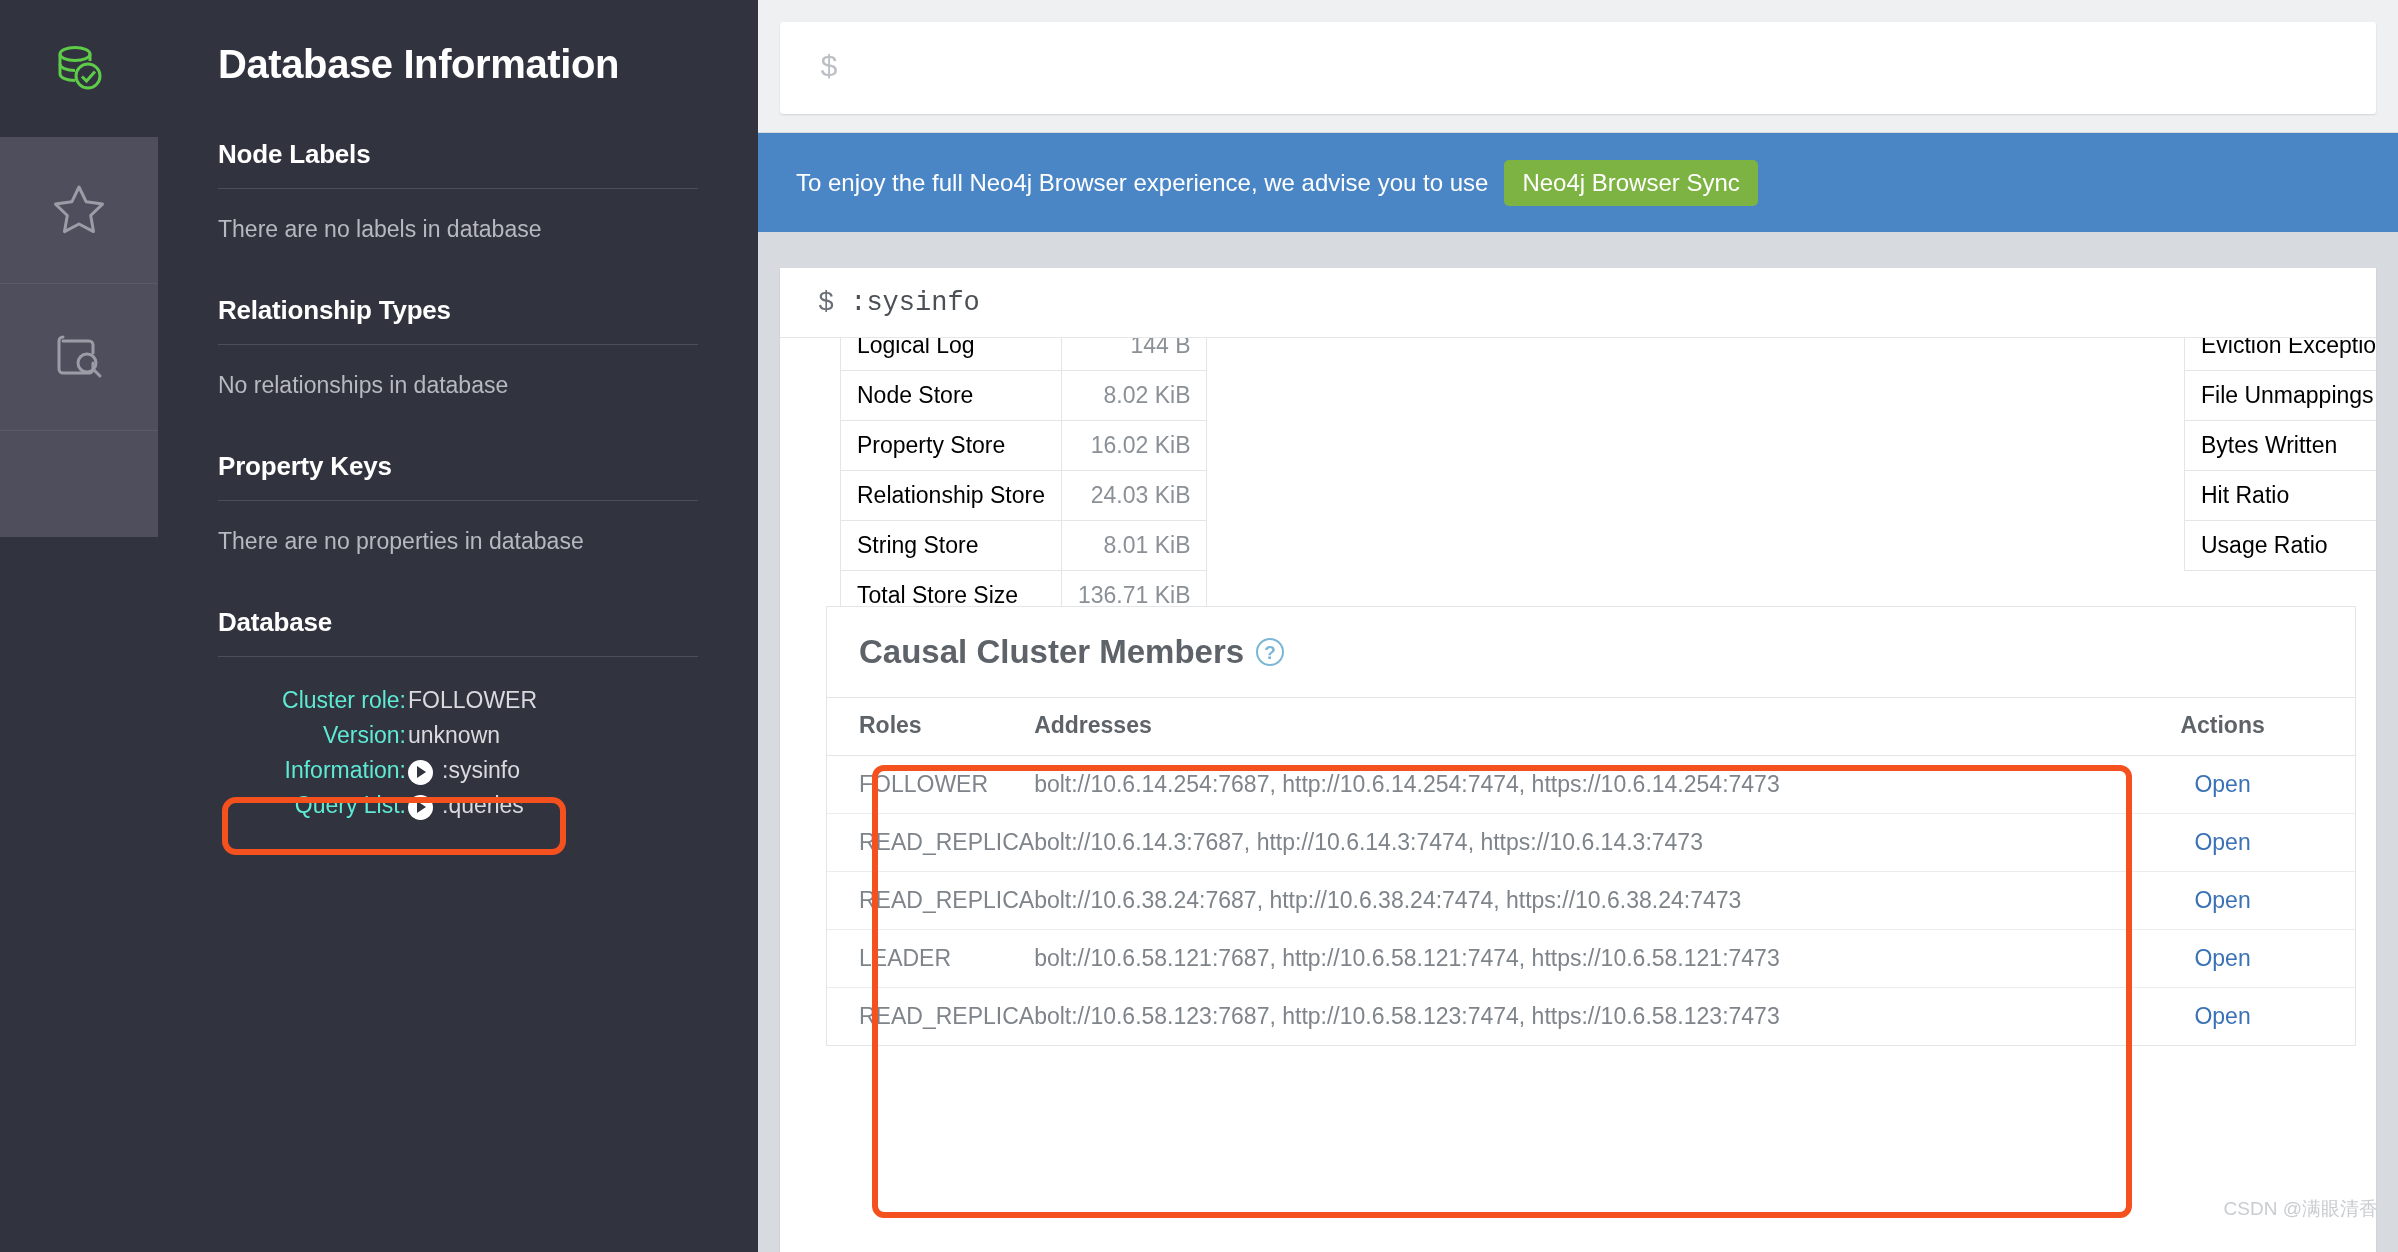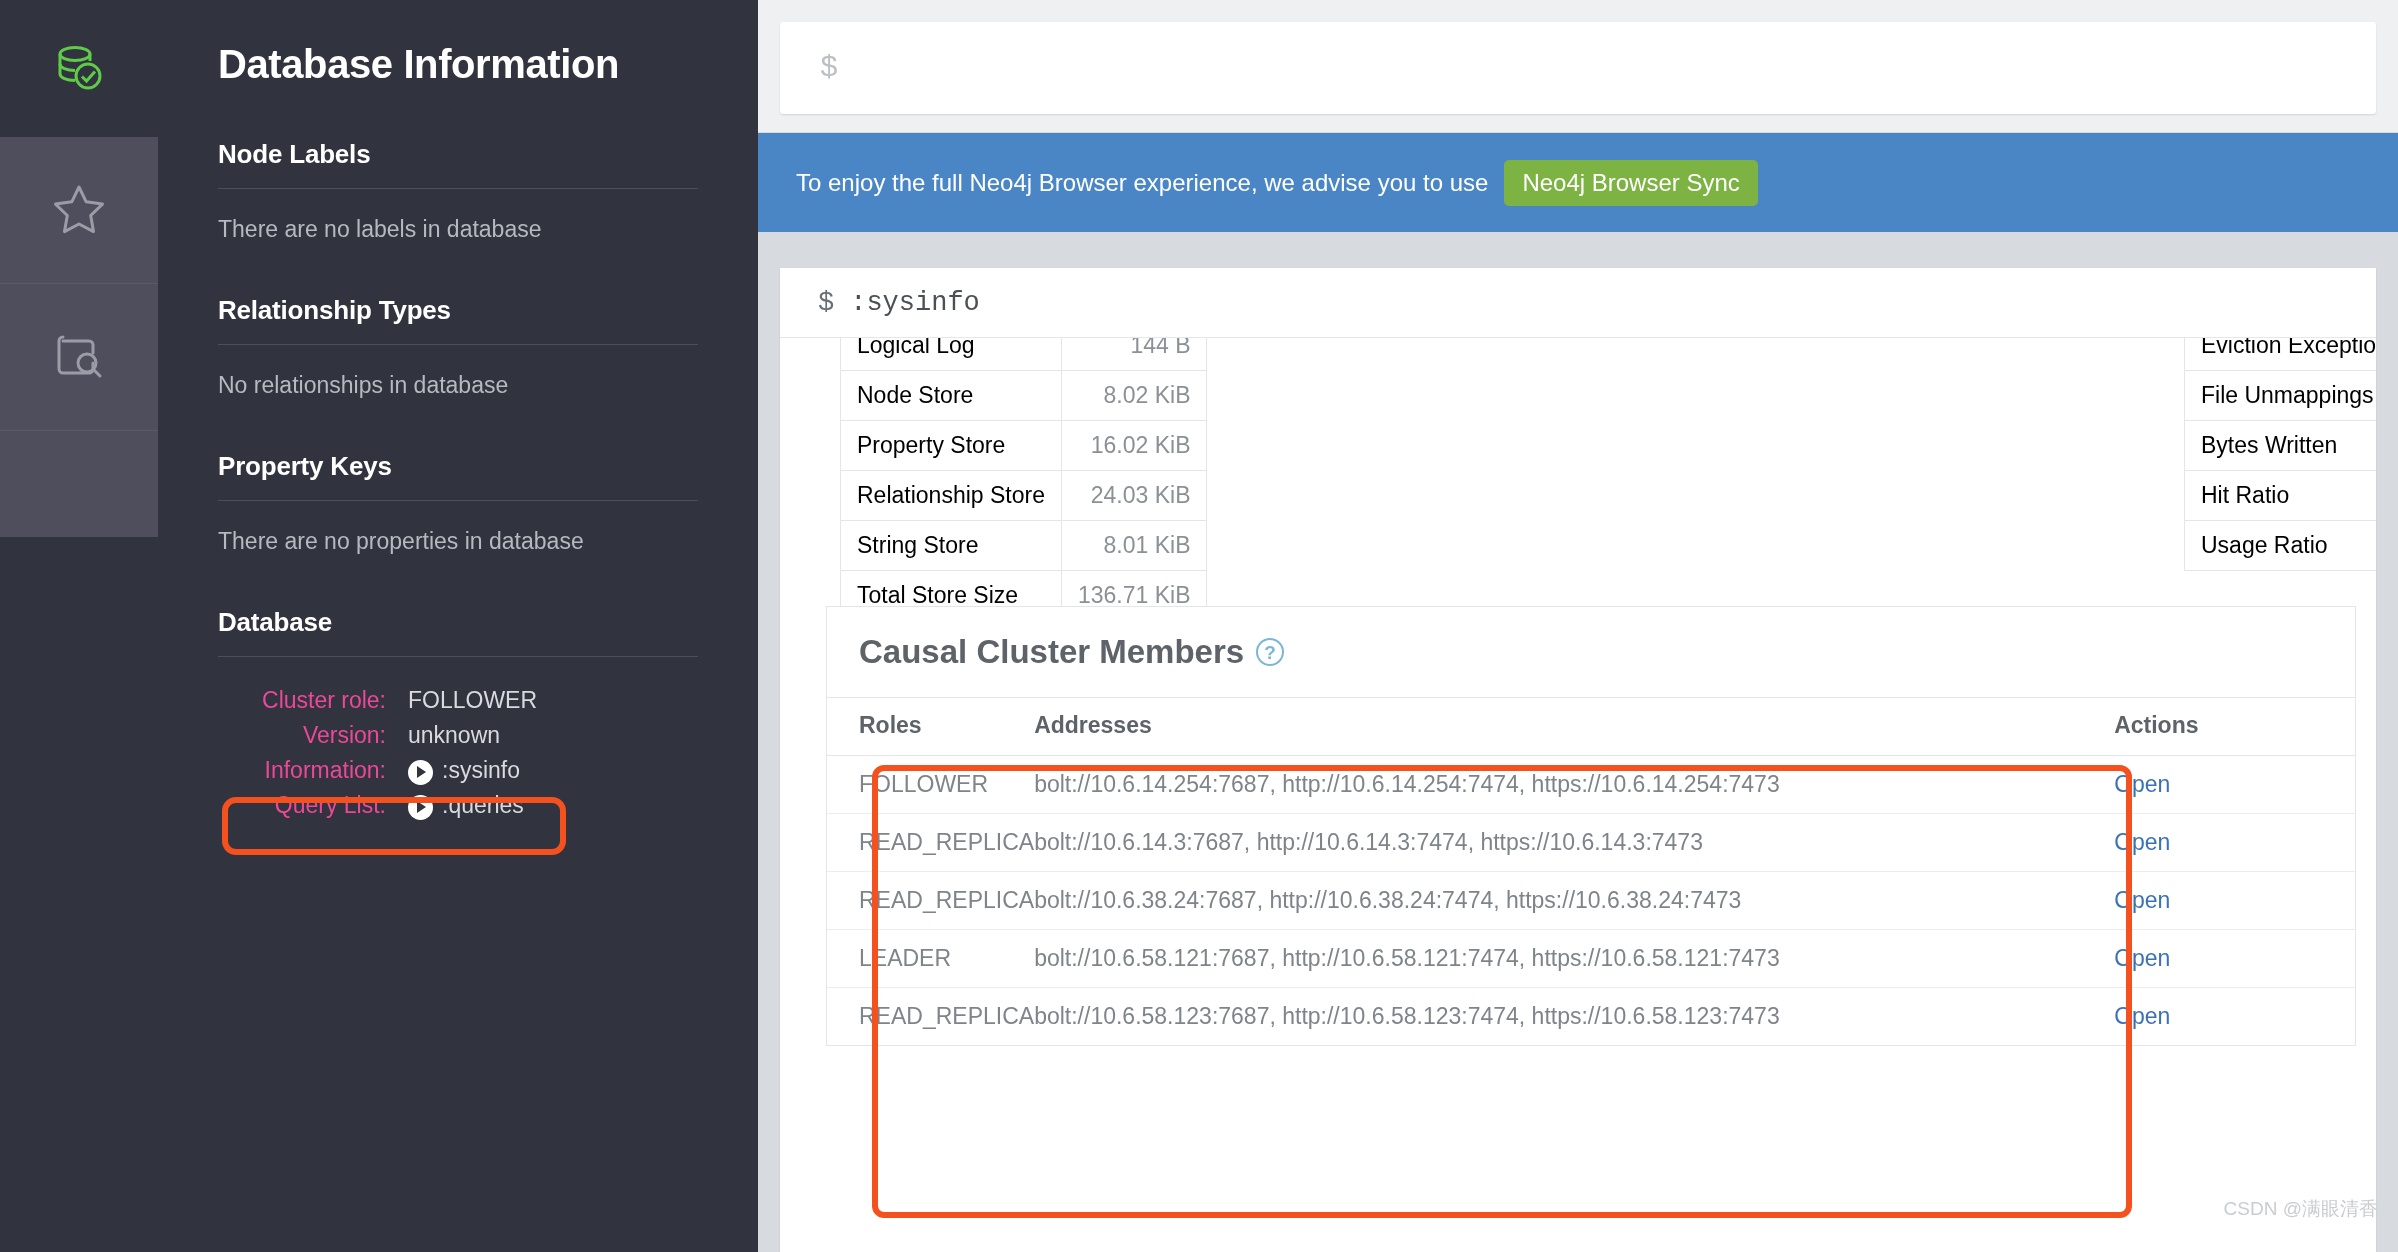--- a/index.html
+++ b/index.html
@@ -46,21 +46,21 @@
   }
   .sec-rule {
     border-bottom: 1px solid #4c4e59;
     margin-top: 18px;
   }
   .sec-note {
     font-size: 23px; color: #b7b9c0; margin-top: 27px; font-weight: 400;
   }
   .kv-list { margin-top: 26px; font-size: 23px; color: #c6c8cf; }
   .kv-row { display: flex; line-height: 1.52; }
-  .kv-key { width: 190px; text-align: right; padding-right: 22px; color: #ec4899; }
+  .kv-key { width: 190px; text-align: right; padding-right: 2px; color: #5eead4; }
   .kv-val { color: #d8dade; display: flex; align-items: center; }
   .play-ico {
     display: inline-block; width: 25px; height: 25px; border-radius: 50%;
     background: #ffffff; margin-right: 9px; position: relative; top: 2px;
     flex: 0 0 auto;
   }
   .play-ico::after {
     content: ""; position: absolute; left: 9px; top: 6px;
     border-left: 9px solid #31333e;
     border-top: 6.5px solid transparent;
@@ -158,21 +158,21 @@
   table.cluster th {
     text-align: left; font-weight: bold; color: #5d6368;
     padding: 14px 0 16px 0; border-bottom: 1px solid #e3e5e7;
   }
   table.cluster td {
     color: #7e848a; padding: 15px 0; border-bottom: 1px solid #ededef;
     white-space: nowrap;
   }
   table.cluster th.c-role, table.cluster td.c-role { padding-left: 32px; width: 200px; }
   table.cluster th.c-addr, table.cluster td.c-addr { width: 1080px; }
-  table.cluster th.c-act, table.cluster td.c-act { text-align: left; padding-right: 24px; }
+  table.cluster th.c-act, table.cluster td.c-act { text-align: center; padding-right: 24px; }
   table.cluster tr:last-child td { border-bottom: none; }
   .open-link { color: #3a72b5; cursor: pointer; text-decoration: none; }
 
   .anno-main {
     position: absolute; left: 872px; top: 765px;
     width: 1260px; height: 453px;
     border: 6px solid #f4511e; border-radius: 12px;
     pointer-events: none;
   }
 

